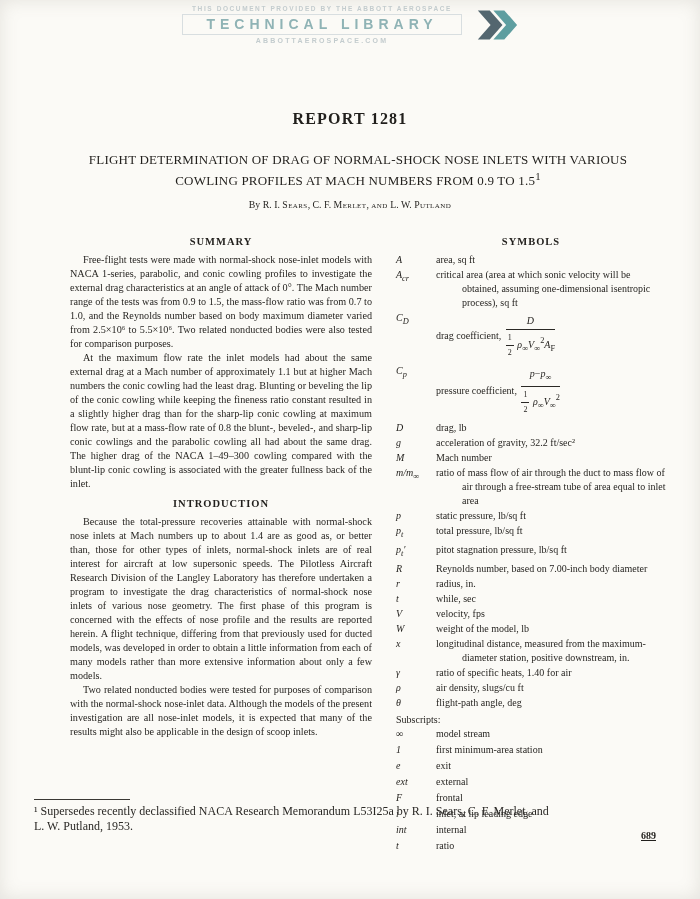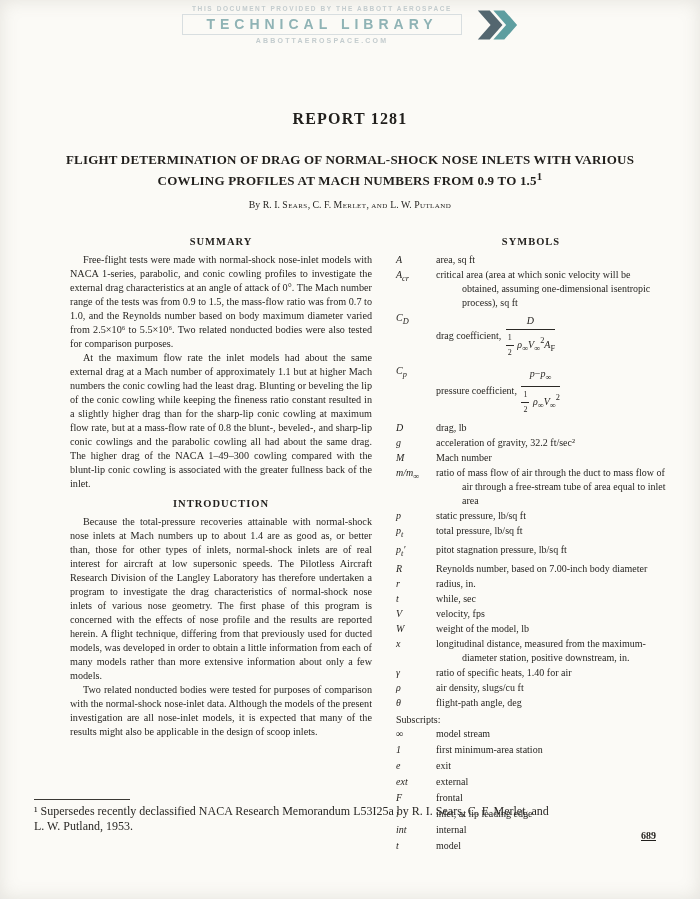--- a/index.html
+++ b/index.html
@@ -14,22 +14,22 @@
   .wm-text { text-align:center; font-family:"Liberation Sans", sans-serif; }
   .wm-line1 { font-size:6.5px; color:#c3ccce; letter-spacing:1.6px; font-weight:bold; }
   .wm-box { display:inline-block; border:1px solid #d8dee0; margin-top:2px; padding:1px 23px 2px;
             font-size:14px; color:#8fb3b5; letter-spacing:5px; font-weight:bold; }
   .wm-line3 { font-size:7px; color:#c3ccce; letter-spacing:2.2px; margin-top:2px; font-weight:bold; }
   .wm-logo { margin-top:1px; }
 
   
   .report-label { position:absolute; top:110px; left:0; width:100%; text-align:center;
                   font-size:16px; font-weight:bold; letter-spacing:1.2px; }
-  .main-title { position:absolute; top:151px; left:40px; width:620px; text-align:center;
-                font-size:13px; font-weight:bold; line-height:17px; letter-spacing:0.2px; }
+  .main-title { position:absolute; top:151px; left:48px; width:620px; text-align:center;
+                font-size:13px; font-weight:normal; line-height:17px; letter-spacing:0.2px; }
   .byline { position:absolute; top:199px; left:0; width:100%; text-align:center; font-size:9.8px; }
   .sc { font-variant:small-caps; letter-spacing:0.4px; }
 
   
   .columns { position:absolute; top:236px; left:34px; width:632px; display:flex; gap:24px; }
   .col-left { flex:0 0 302px;margin-left:36px; }
   .col-right { flex:1; min-width:0; }
   .col-heading { text-align:center; font-size:10.5px; font-weight:bold; letter-spacing:1px; margin-bottom:6px; }
   .col-heading.spaced { margin-top:7px; }
 
@@ -240,21 +240,21 @@
             <span class="def">inlet, at lip leading edge</span>
           </div>
 
           <div class="sym-row sub-row">
             <span class="sym">int</span>
             <span class="def">internal</span>
           </div>
 
           <div class="sym-row sub-row">
             <span class="sym">t</span>
-            <span class="def">model</span>
+            <span class="def">ratio</span>
           </div>
         </div>
     </div>
 
   </div>
 
   <div class="footnote-rule"></div>
   <div class="footnote">¹ Supersedes recently declassified NACA Research Memorandum L53I25a by R. I. Sears, C. F. Merlet, and L. W. Putland, 1953.</div>
   <div class="page-number">689</div>
 

